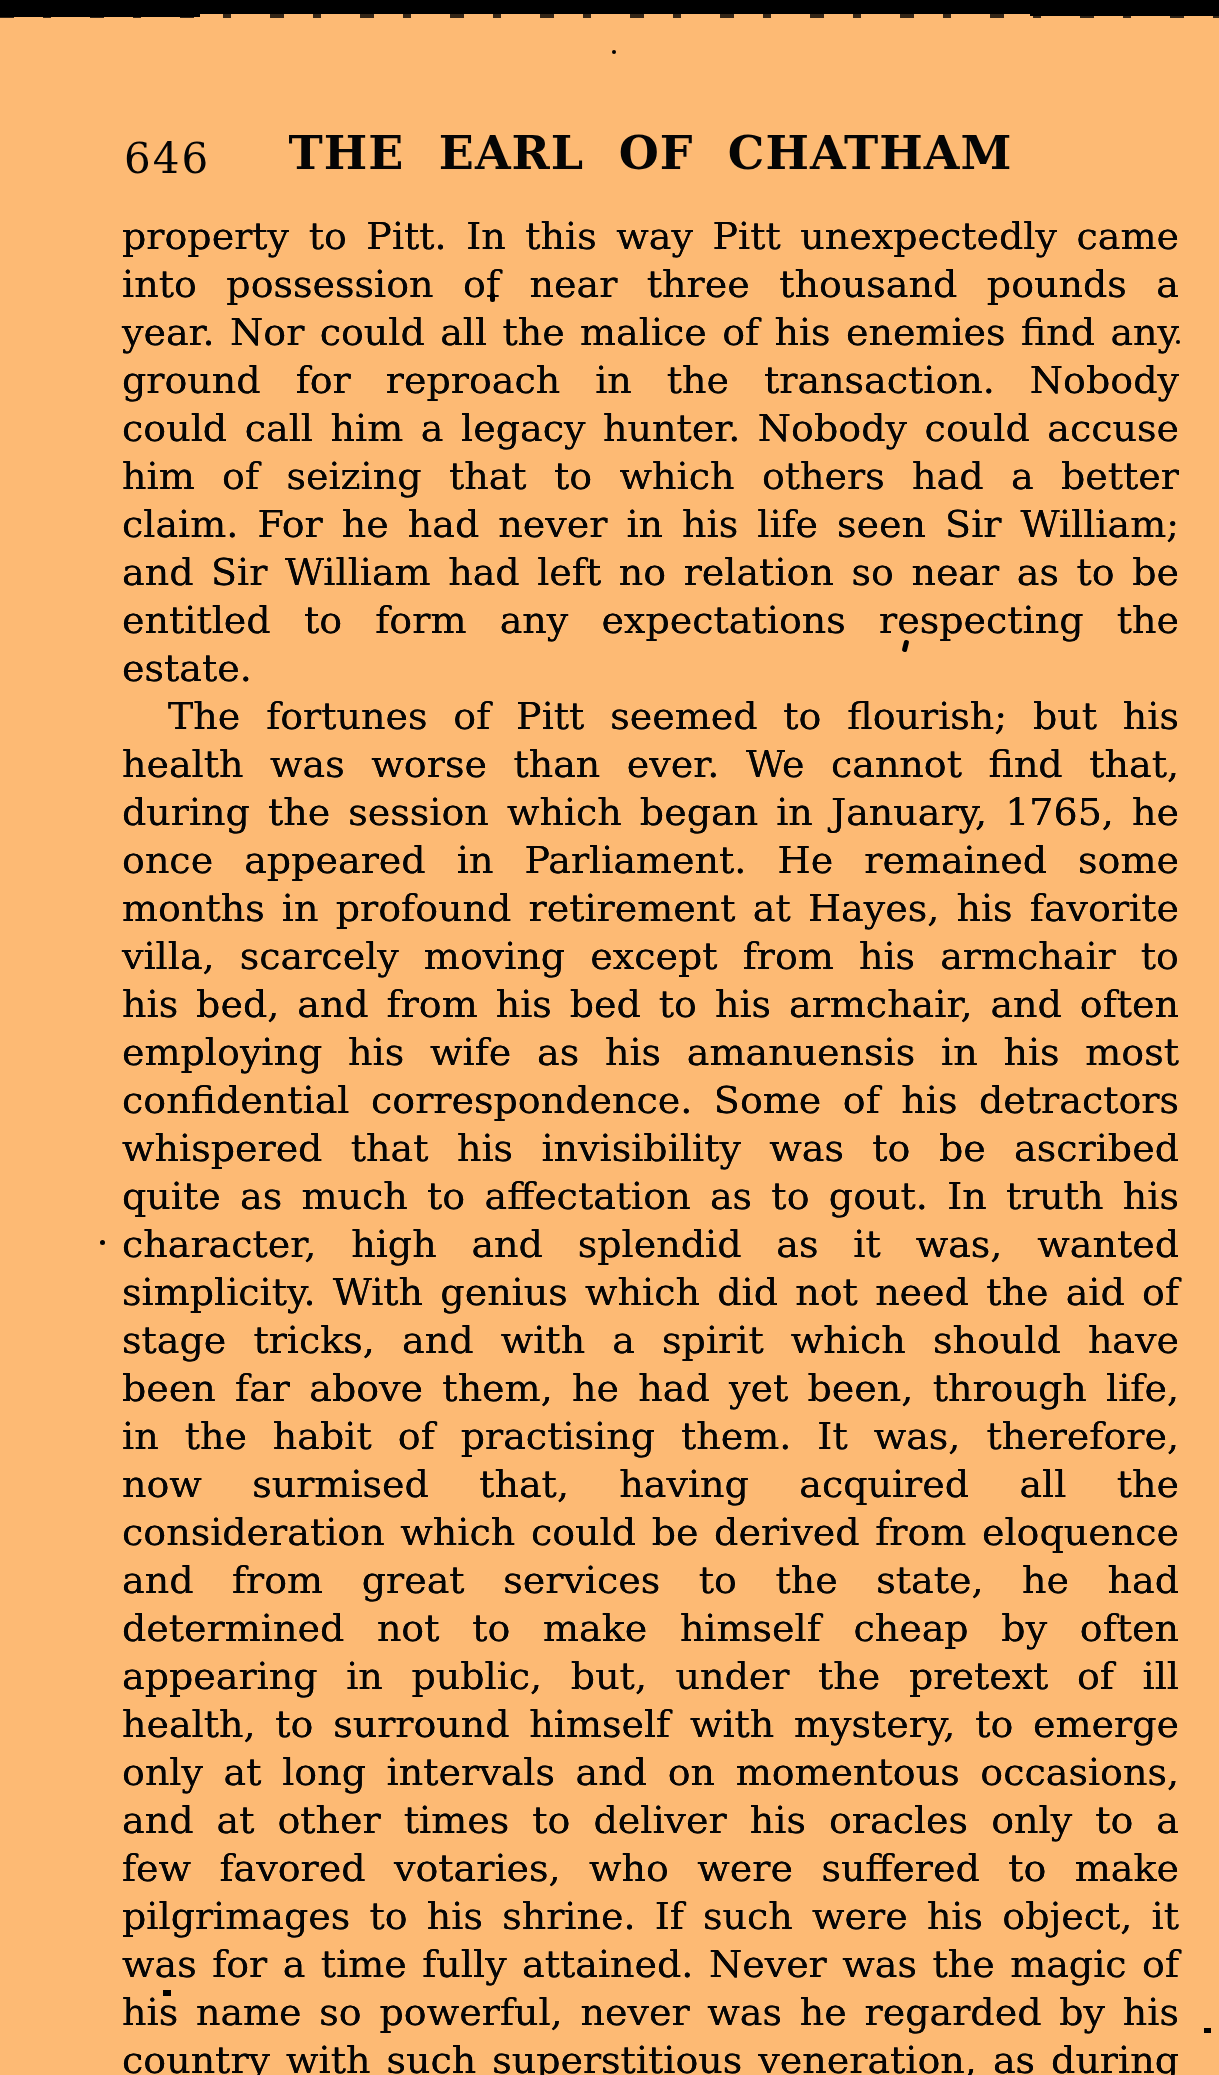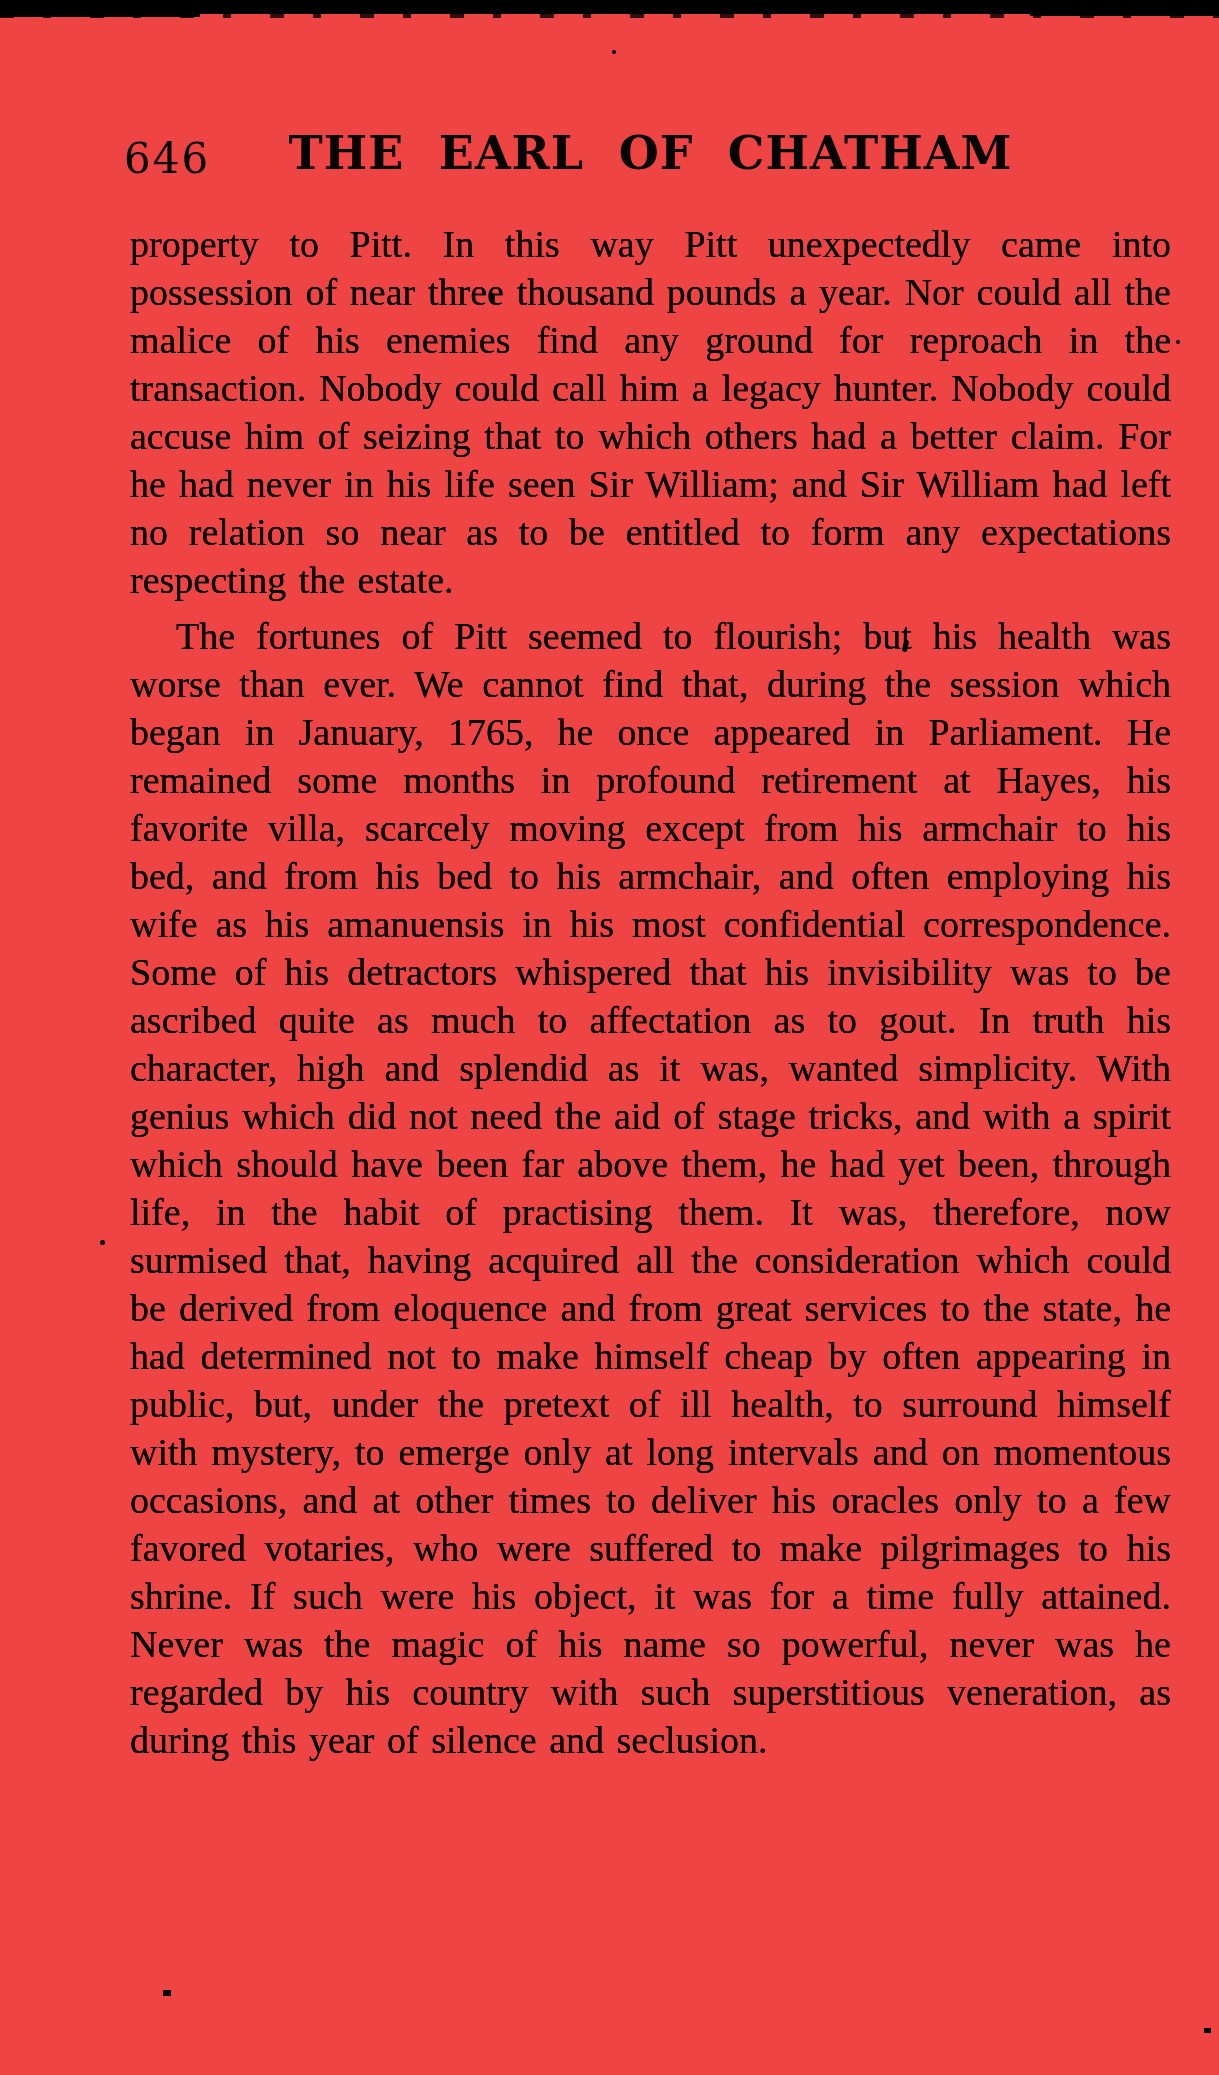--- a/index.html
+++ b/index.html
@@ -4,21 +4,21 @@
 <style>
   html, body {
     margin: 0;
     padding: 0;
     background: #ffffff;
   }
   .page {
     position: relative;
     width: 1219px;
     height: 2075px;
-    background: #ef4444;
+    background: #fdba74;
     overflow: hidden;
     font-family: "DejaVu Serif", "Liberation Serif", serif;
     color: #050505;
   }
   
   .topbar {
     position: absolute;
     top: 0; left: 0;
     width: 1219px; height: 14px;
     background: #000;
@@ -80,23 +80,22 @@
     width: 1057px;
     font-size: 38px;
     line-height: 48px;
     text-align: justify;
     word-spacing: 3px;
     hyphens: auto;
     -webkit-hyphens: auto;
     text-shadow: 0 0 0.5px #000;
   }
   .body-text p {
-    margin: 8px;
+    margin: 0;
     padding: 0;
-    font-family: Liberation Serif, serif;
   }
   .body-text p.indented {
     text-indent: 46px;
   }
   
   .speck {
     position: absolute;
     background: #000;
   }
   .speck.s1 { left: 490px; top: 293px; width: 5px;  height: 9px;  border-radius: 2px; }

